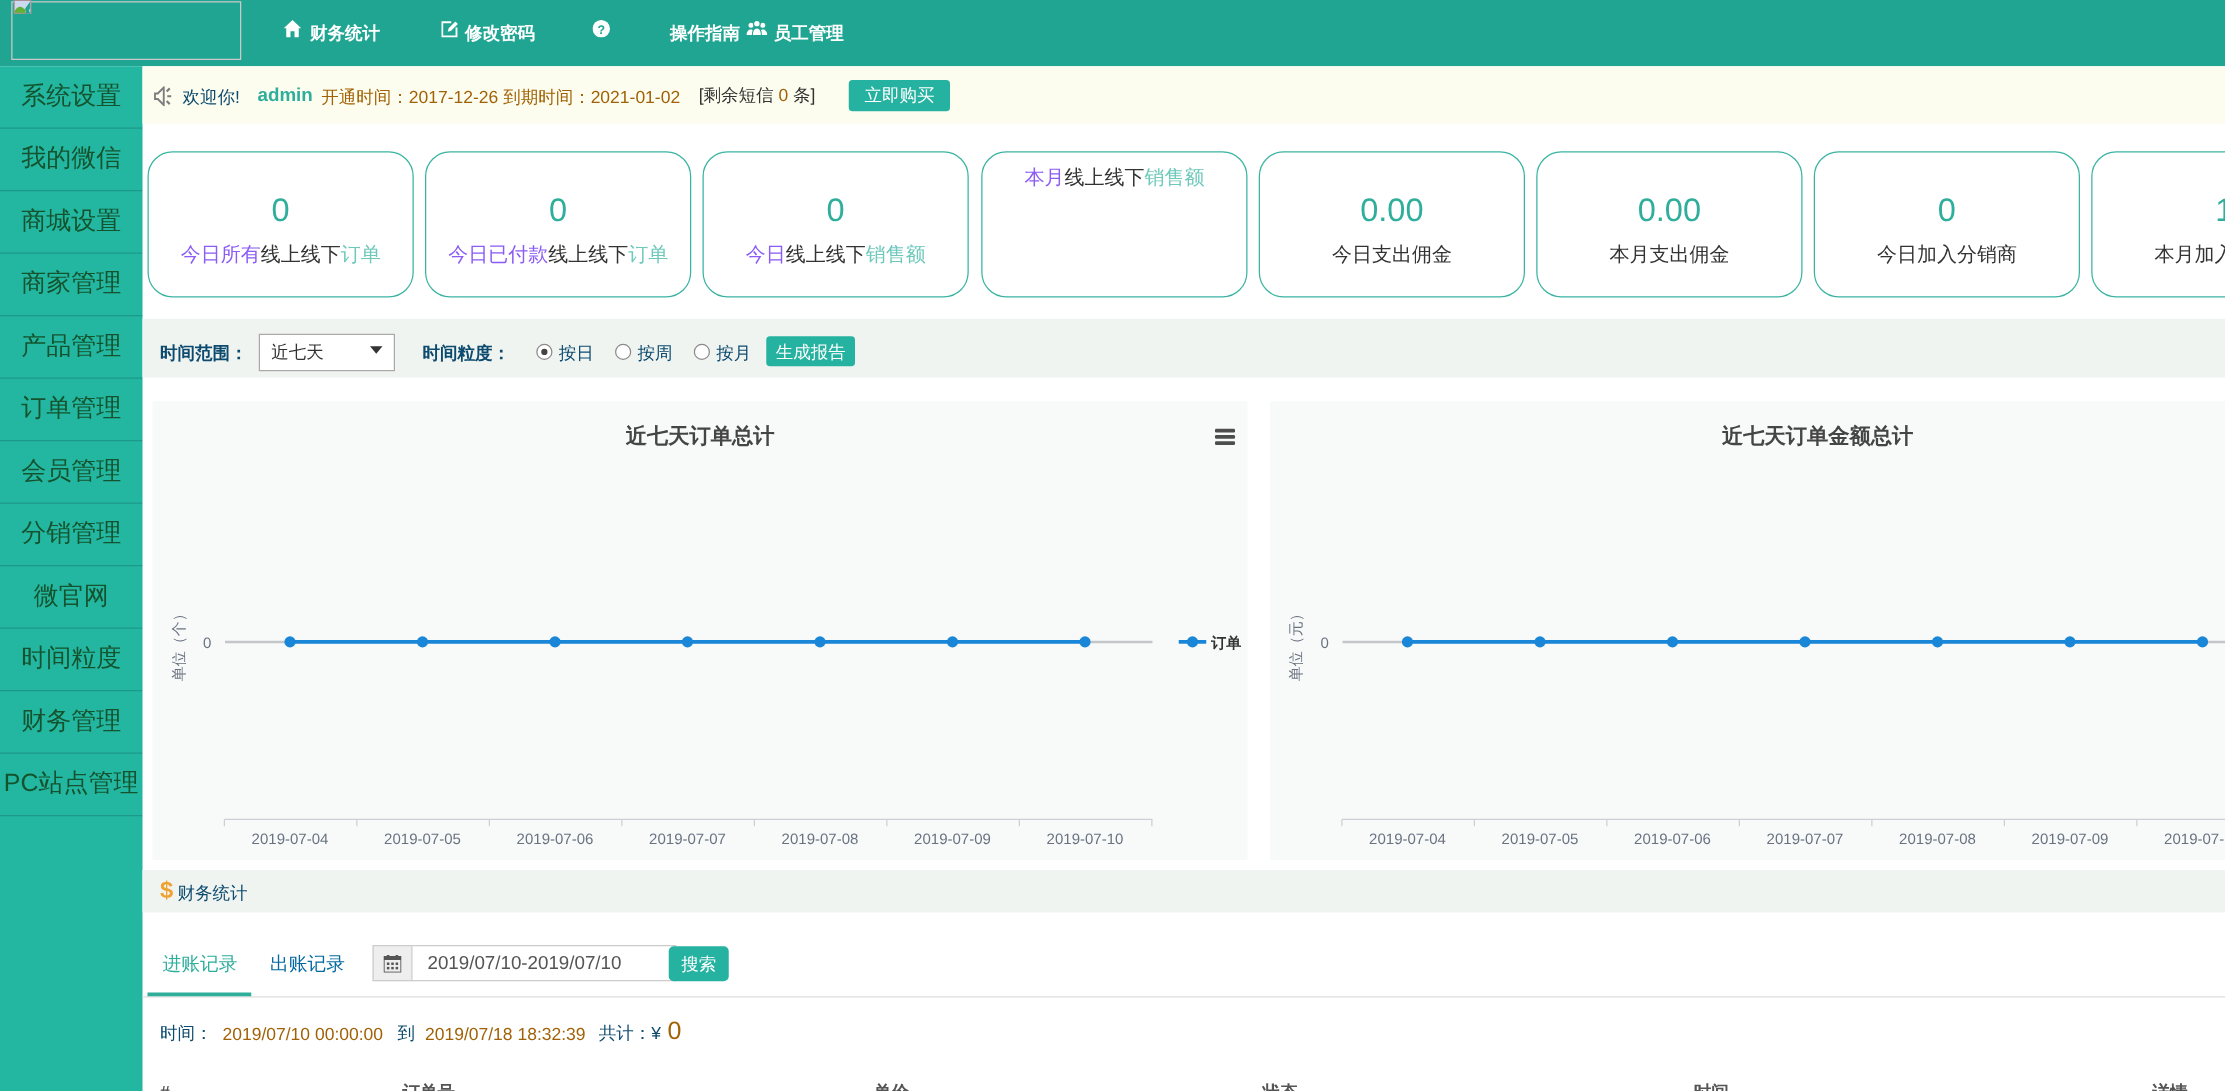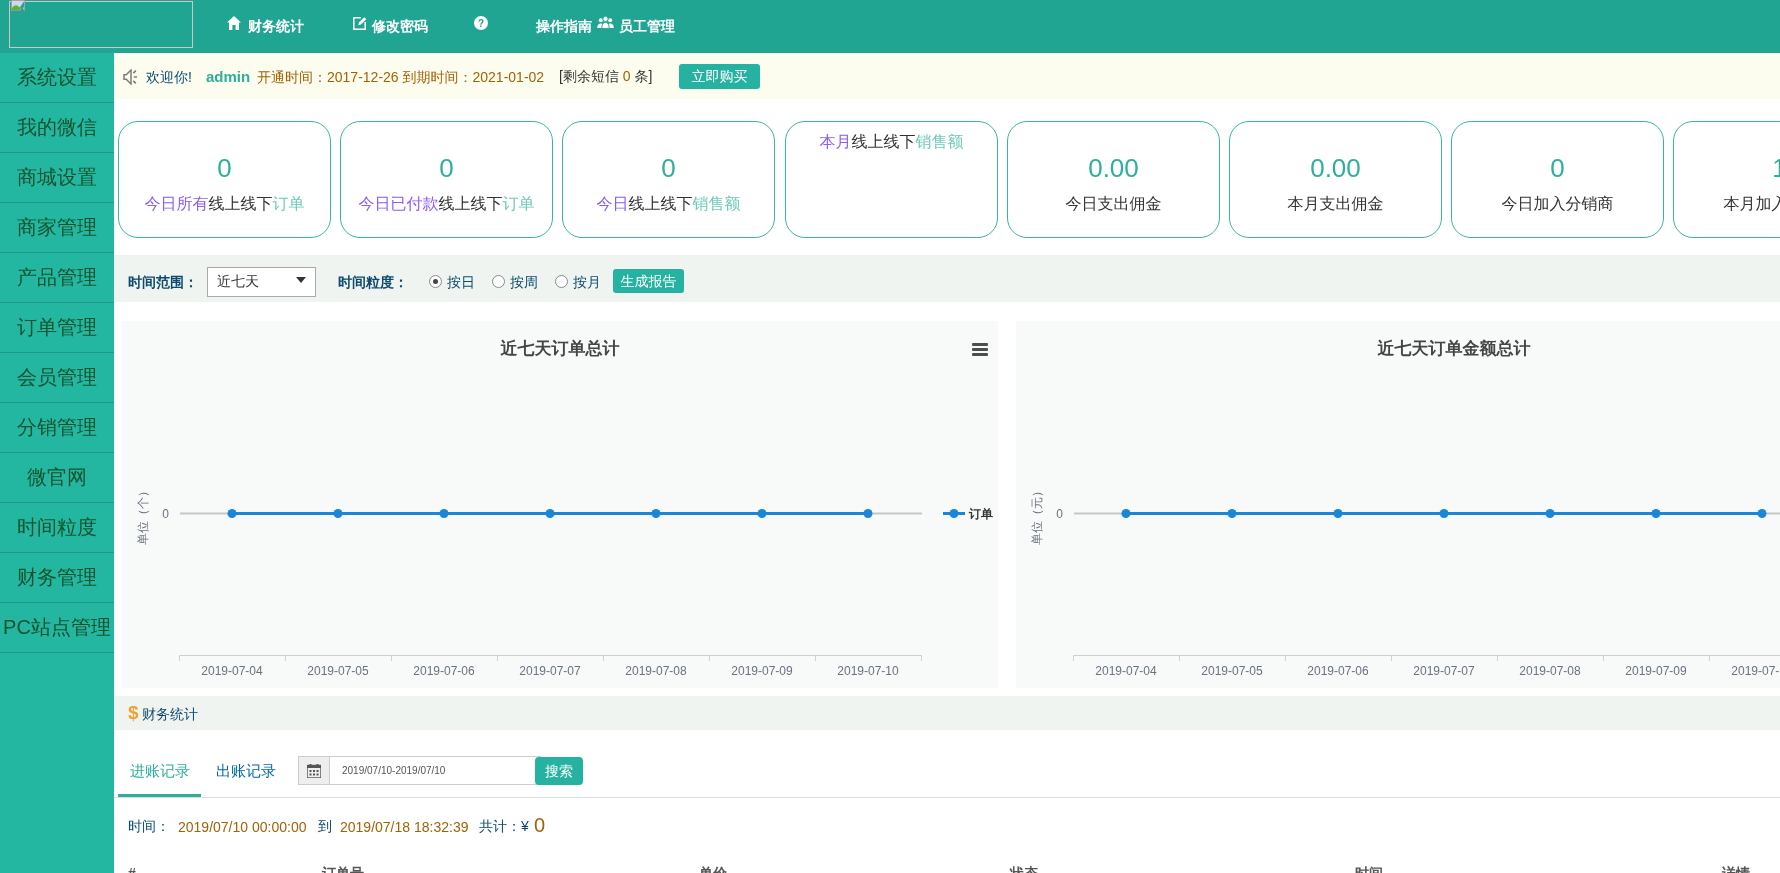--- a/index.html
+++ b/index.html
@@ -249,21 +249,21 @@
         <rect x="9.5" y="0" width="2" height="3.5"></rect>
         <rect x="2.5" y="6" width="2" height="2"></rect>
         <rect x="6" y="6" width="2" height="2"></rect>
         <rect x="9.5" y="6" width="2" height="2"></rect>
         <rect x="2.5" y="9.5" width="2" height="2"></rect>
         <rect x="6" y="9.5" width="2" height="2"></rect>
         <rect x="9.5" y="9.5" width="2" height="2"></rect>
       </g>
     </svg>
 </div>
-<div class="inputbox" style="left:329px;top:756px;width:212px;height:29px;line-height:27px;font-size:10px;color:#555;padding-left:12px;">2019/07/10-2019/07/10</div>
+<div class="inputbox" style="left:329px;top:756px;width:212px;height:29px;line-height:27px;font-size:15px;color:#555;padding-left:12px;">2019/07/10-2019/07/10</div>
 <div class="abs btn" style="left:535px;top:757px;width:48px;height:28px;line-height:28px;font-size:14px;border-radius:4px;">搜索</div>
 
 <div class="lab14" style="left:128px;top:818px;">时间：</div>
 <div class="abs red" style="left:178px;top:819px;font-size:14px;">2019/07/10 00:00:00</div>
 <div class="lab14" style="left:318px;top:818px;">到</div>
 <div class="abs red" style="left:340px;top:819px;font-size:14px;">2019/07/18 18:32:39</div>
 <div class="lab14" style="left:479px;top:818px;">共计：¥</div>
 <div class="abs red" style="left:534px;top:814px;font-size:20px;">0</div>
 
 <div class="abs" style="left:128px;top:865px;font-size:14px;font-weight:bold;color:#555;">#</div>

